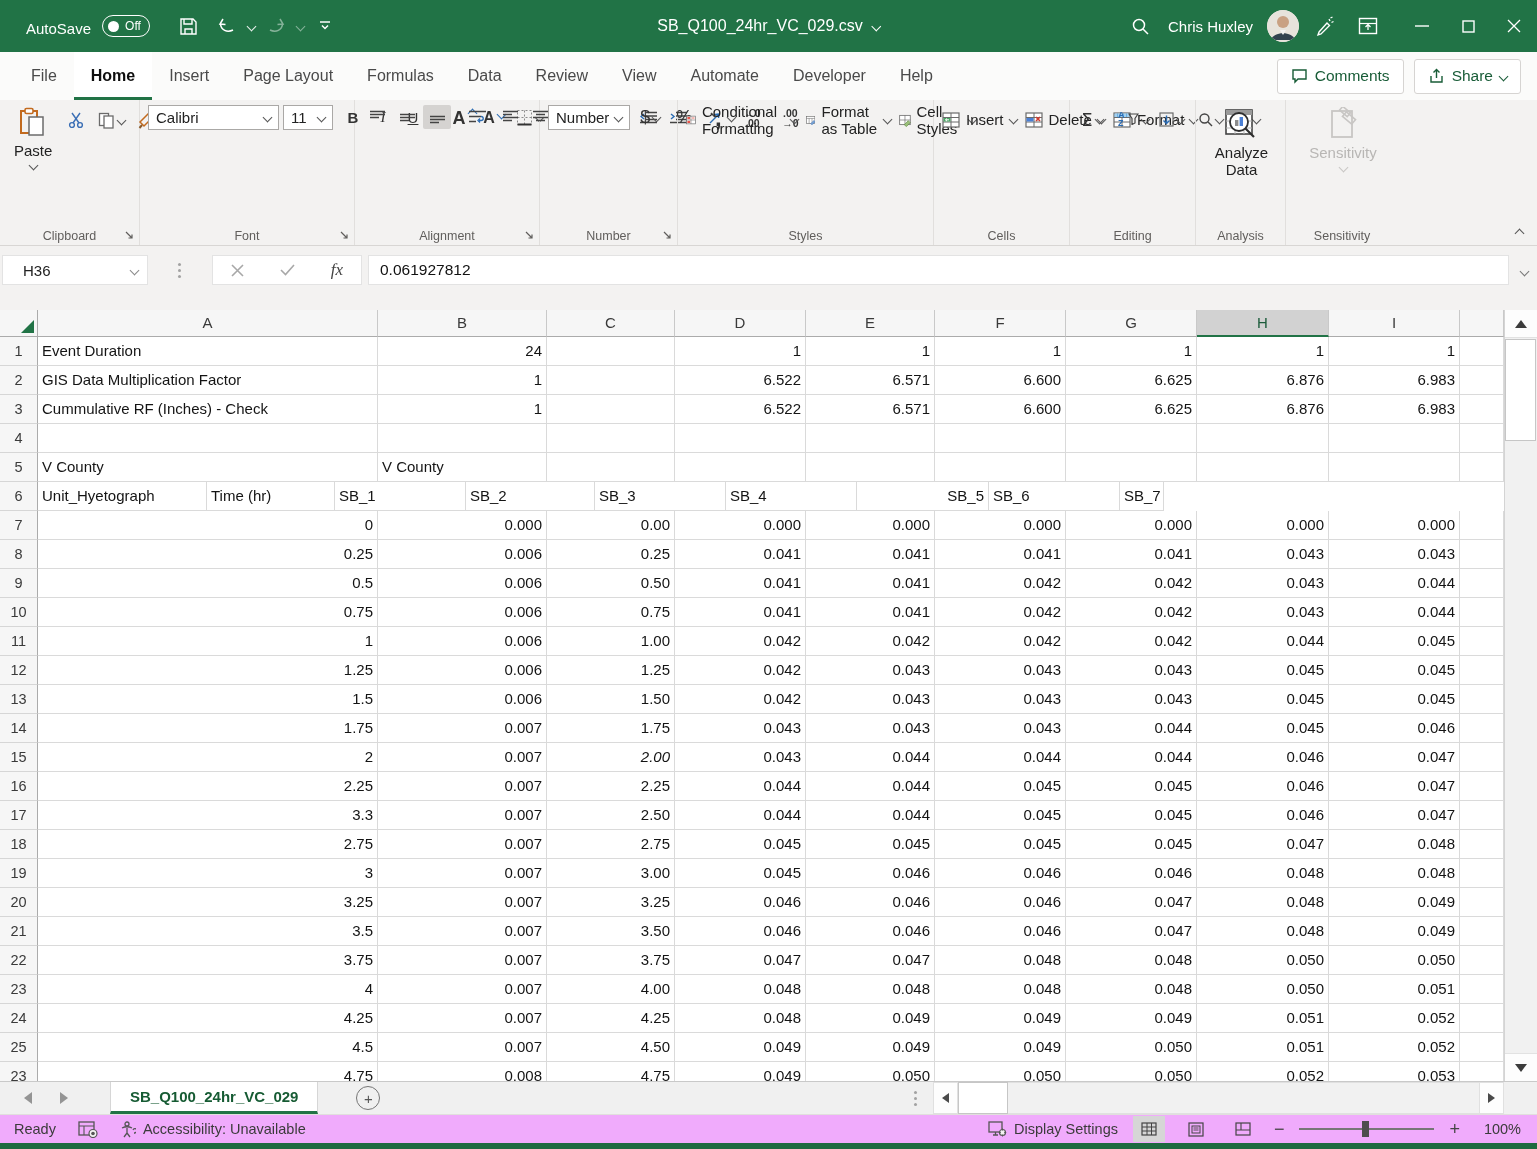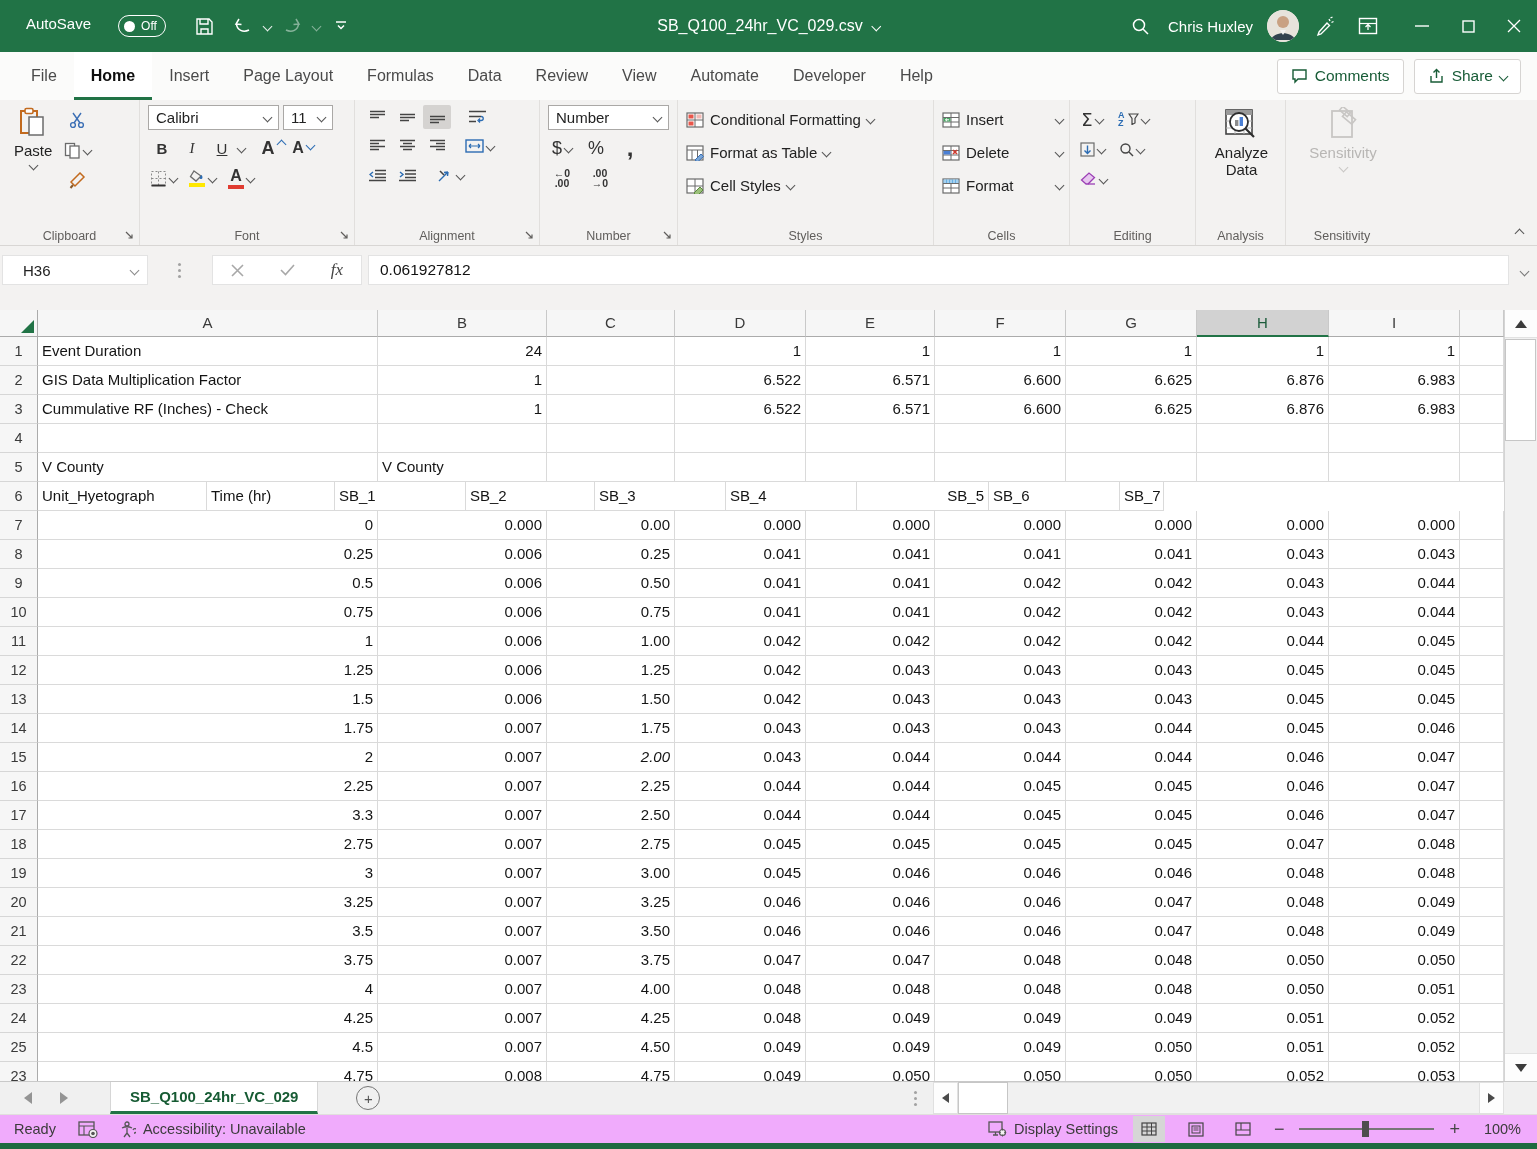--- a/index.html
+++ b/index.html
@@ -5,21 +5,21 @@
   html,body{margin:0;padding:0;}
   body{width:1537px;height:1149px;position:relative;overflow:hidden;background:#fff;
        font-family:"Liberation Sans",sans-serif;color:#222;}
   svg{display:block;}
   .chev{width:6px;height:6px;border-right:1.5px solid currentColor;border-bottom:1.5px solid currentColor;
         transform:rotate(45deg);display:inline-block;flex:none;}
   .chev.up{transform:rotate(-135deg);}
   
   .titlebar{position:absolute;top:0;left:0;right:0;height:52px;background:#217346;color:#fff;
             display:flex;align-items:center;}
-  .autosave{display:flex;align-items:flex-start;gap:27px;margin-left:26px;font-size:15px;cursor:default;}
+  .autosave{display:flex;align-items:flex-end;gap:11px;margin-left:26px;font-size:15px;cursor:default;}
   .pill{border:1.4px solid #fff;border-radius:11px;height:20px;display:flex;align-items:center;
         padding:0 8px 0 5px;gap:6px;font-size:12px;}
   .knob{width:11px;height:11px;border-radius:50%;background:#fff;}
   .qat{display:flex;align-items:center;margin-left:22px;gap:4px;}
   .tbtn{width:34px;height:34px;display:flex;align-items:center;justify-content:center;flex:none;}
   .tbtn.dis{opacity:.45;}
   .smallchev{color:#fff;opacity:.9;}
   .doc-title{position:absolute;left:50%;transform:translateX(-50%);display:flex;align-items:center;gap:10px;
              font-size:16px;white-space:nowrap;}
   .tb-right{position:absolute;right:0;top:0;height:52px;display:flex;align-items:center;}
@@ -39,35 +39,35 @@
           border-bottom:1px solid #d8d6d4;display:flex;box-sizing:border-box;}
   .rgroup{position:relative;border-right:1px solid #e1dfdd;padding:5px 6px 20px 8px;box-sizing:border-box;flex:none;}
   .glabel{position:absolute;bottom:2px;left:0;right:0;text-align:center;font-size:12.5px;color:#605e5c;}
   .launcher{position:absolute;right:4px;bottom:4px;color:#5f5d5b;}
   .ric{display:inline-flex;align-items:center;justify-content:center;min-width:24px;height:24px;
        font-size:15px;color:#333;gap:3px;padding:0 2px;}
   .ric.sel{background:#d5d3d1;border-radius:2px;}
   .combo{background:#fff;border:1px solid #aaa8a6;height:25px;display:flex;align-items:center;
          padding:0 7px;font-size:15px;color:#222;gap:6px;box-sizing:border-box;}
   .combo .chev{margin-left:auto;color:#555;}
-  .vstack{display:flex;flex-direction:column;gap:4px;}
+  .vstack{display:flex;gap:4px;}
   .hstack{display:flex;align-items:center;gap:4px;}
   .bigbtn{display:flex;flex-direction:column;align-items:center;gap:3px;font-size:15px;color:#222;
           padding:2px 6px;}
   .rowbtn{display:flex;align-items:center;gap:6px;font-size:15px;color:#222;height:25px;}
   .dec{display:inline-flex;flex-direction:column;font-size:10.5px;line-height:10px;color:#333;align-items:center;font-weight:bold;}
   .bigA{font-size:16px;font-weight:bold;color:#333;line-height:14px;}
   .colorbar{display:block;width:16px;height:4px;margin-top:1px;}
   .collapse-chev{position:absolute;right:14px;bottom:8px;color:#555;}
   .disabled{color:#b8b6b4 !important;}
   
   .fbar{position:absolute;top:246px;left:0;right:0;height:64px;background:#f3f2f1;}
   .namebox{position:absolute;left:2px;top:9px;width:146px;height:30px;background:#fff;border:1px solid #e3e3e3;
            display:flex;align-items:center;font-size:15px;color:#222;box-sizing:border-box;}
-  .namebox span.ref{padding-left:12px;margin-left:8px;}
+  .namebox span.ref{padding-left:20px;}
   .namebox .chev{margin-left:auto;margin-right:9px;color:#8a8a8a;}
   .grip{width:3px;height:3px;border-radius:50%;background:#a2a2a2;box-shadow:0 6px 0 #a2a2a2,0 -6px 0 #a2a2a2;
         position:absolute;left:178px;top:23px;}
   .fbuttons{position:absolute;left:212px;top:9px;width:150px;height:30px;background:#fff;border:1px solid #e3e3e3;
             display:flex;align-items:center;justify-content:space-around;box-sizing:border-box;}
   .fx{font-family:"Liberation Serif",serif;font-style:italic;font-size:17px;color:#444;}
   .ffield{position:absolute;left:368px;top:9px;right:28px;height:30px;background:#fff;border:1px solid #e3e3e3;
           display:flex;align-items:center;padding-left:11px;font-size:15.5px;color:#111;box-sizing:border-box;}
   .fexpand{position:absolute;right:9px;top:22px;color:#777;}
   

